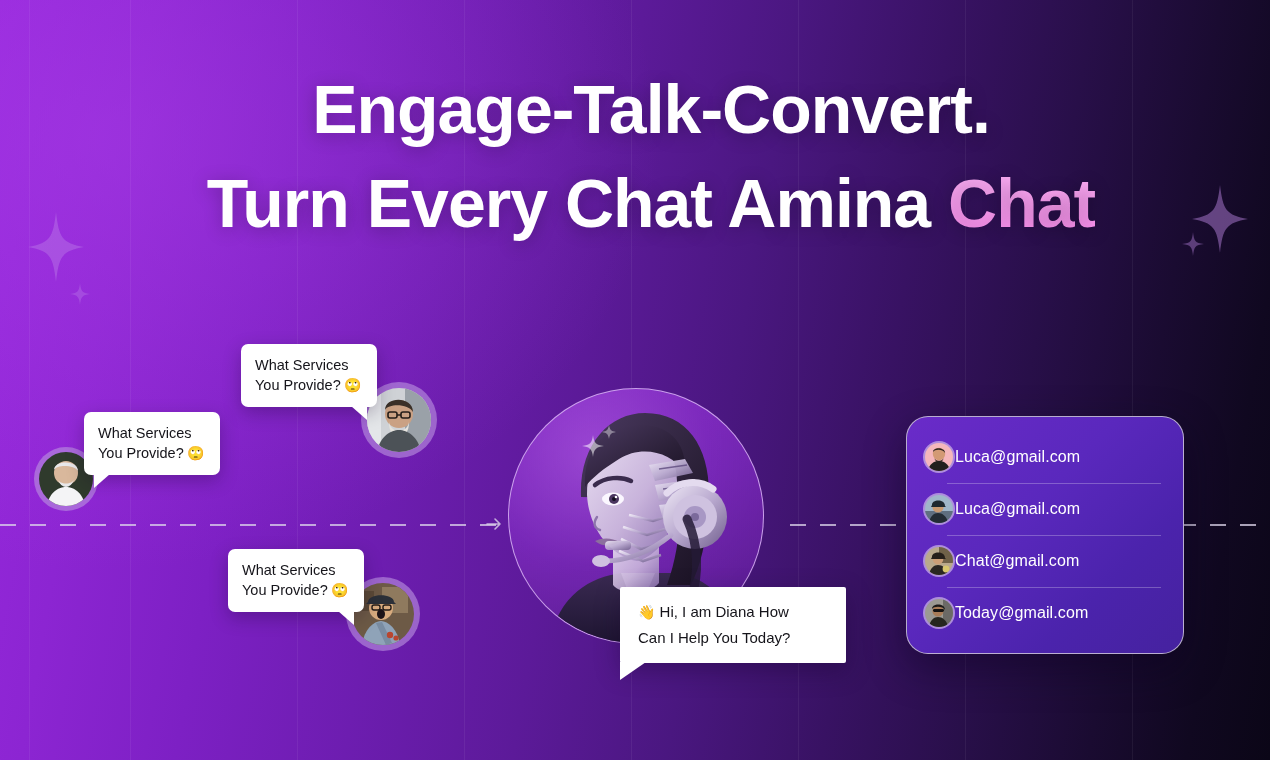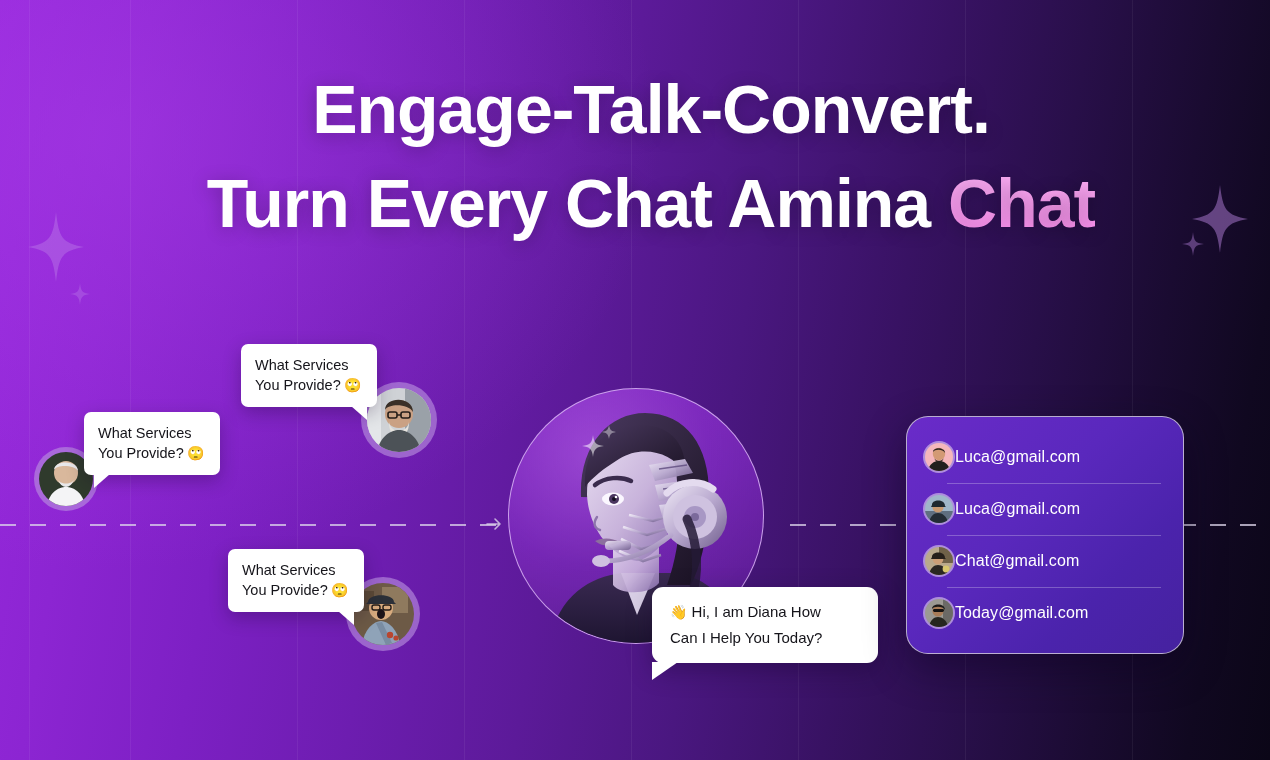--- a/index.html
+++ b/index.html
@@ -107,27 +107,26 @@
 
   .b1 { left:84px; top:412px; width:136px; }
   .b2 { left:241px; top:344px; width:136px; }
   .b3 { left:228px; top:549px; width:136px; }
 
   .diana-bubble {
     position:absolute;
     left:620px; top:587px;
     width:226px;
     background:#ffffff;
-    border-radius:11px;
+    border-radius:2px;
     color:#15141a;
     font-size:15px;
     line-height:25px;
     padding:12px 16px 13px 18px;
     box-shadow:0 8px 24px rgba(20,0,40,0.34);
-    margin-left:32px;
   }
   .diana-bubble .tail {
     position:absolute;
     left:0px; bottom:-17px;
     width:0; height:0;
     border-left:26px solid #ffffff;
     border-bottom:18px solid transparent;
   }
 
   

